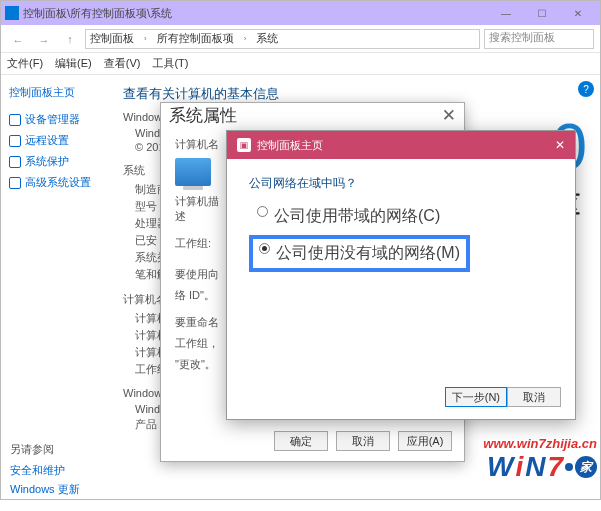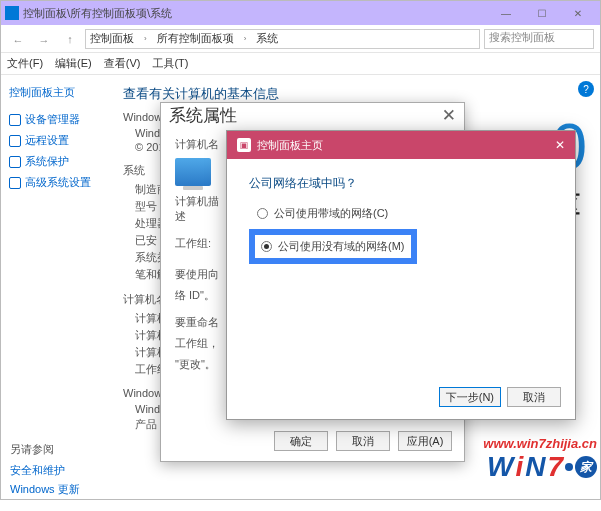--- a/index.html
+++ b/index.html
@@ -64,25 +64,25 @@
 .sysprop-foot { position: absolute; bottom: 10px; right: 12px; display: flex; gap: 8px; }
 .dlg-btn { min-width: 54px; height: 20px; border: 1px solid #aaa; background: #f3f3f3; font-size: 11px; display: flex; align-items: center; justify-content: center; padding: 0 6px; }
 
 
 .joindlg { position: absolute; left: 226px; top: 130px; width: 350px; height: 290px; background: #fff; border: 1px solid #999; box-shadow: 0 4px 18px rgba(0,0,0,0.35); }
 .joindlg-title { height: 28px; background: #c9466a; color: #fff; display: flex; align-items: center; padding: 0 10px; font-size: 11px; }
 .joindlg-title .tico { width: 14px; height: 14px; background: #fff; margin-right: 6px; display: flex; align-items: center; justify-content: center; color: #c9466a; border-radius: 2px; font-size: 9px; }
 .joindlg-title .close { margin-left: auto; color: #fff; font-size: 12px; }
 .joindlg-body { padding: 16px 22px; }
 .joindlg-q { color: #0a4a84; font-size: 12px; margin-bottom: 14px; }
-.radio-row { display: flex; align-items: center; gap: 6px; font-size: 11px; color: #444; margin-bottom: 8px; padding-left: 8px; }
+.radio-row { display: flex; align-items: flex-start; gap: 6px; font-size: 16px; color: #444; margin-bottom: 8px; padding-left: 8px; }
 .radio { width: 11px; height: 11px; border: 1px solid #777; border-radius: 50%; display: flex; align-items: center; justify-content: center; }
 .radio.sel::after { content: ""; width: 5px; height: 5px; border-radius: 50%; background: #333; }
-.highlight { border: 6px solid #3b82f6; padding: 4px 6px; display: inline-flex; }
-.joindlg-foot { position: absolute; bottom: 12px; right: 14px; display: flex; gap: 6px; }
+.highlight { border: 4px solid #3b82f6; padding: 4px 6px; display: inline-flex; }
+.joindlg-foot { position: absolute; bottom: 12px; right: 14px; display: flex; gap: 0; }
 
 
 .watermark { position: absolute; right: 4px; bottom: 28px; text-align: right; pointer-events: none; }
 .watermark .url { color: #e03030; font-size: 13px; font-weight: bold; font-style: italic; }
 .watermark .logo { color: #1456a8; font-size: 28px; font-weight: 900; font-style: italic; display: flex; align-items: center; justify-content: flex-end; gap: 2px; }
 .watermark .seven { color: #e03030; }
 .watermark .dot { width: 8px; height: 8px; background: #1456a8; border-radius: 50%; display: inline-block; }
 .watermark .house { width: 22px; height: 22px; background: #1456a8; border-radius: 50%; display: inline-flex; align-items: center; justify-content: center; color: #fff; font-size: 12px; }
 </style>
 </head>

